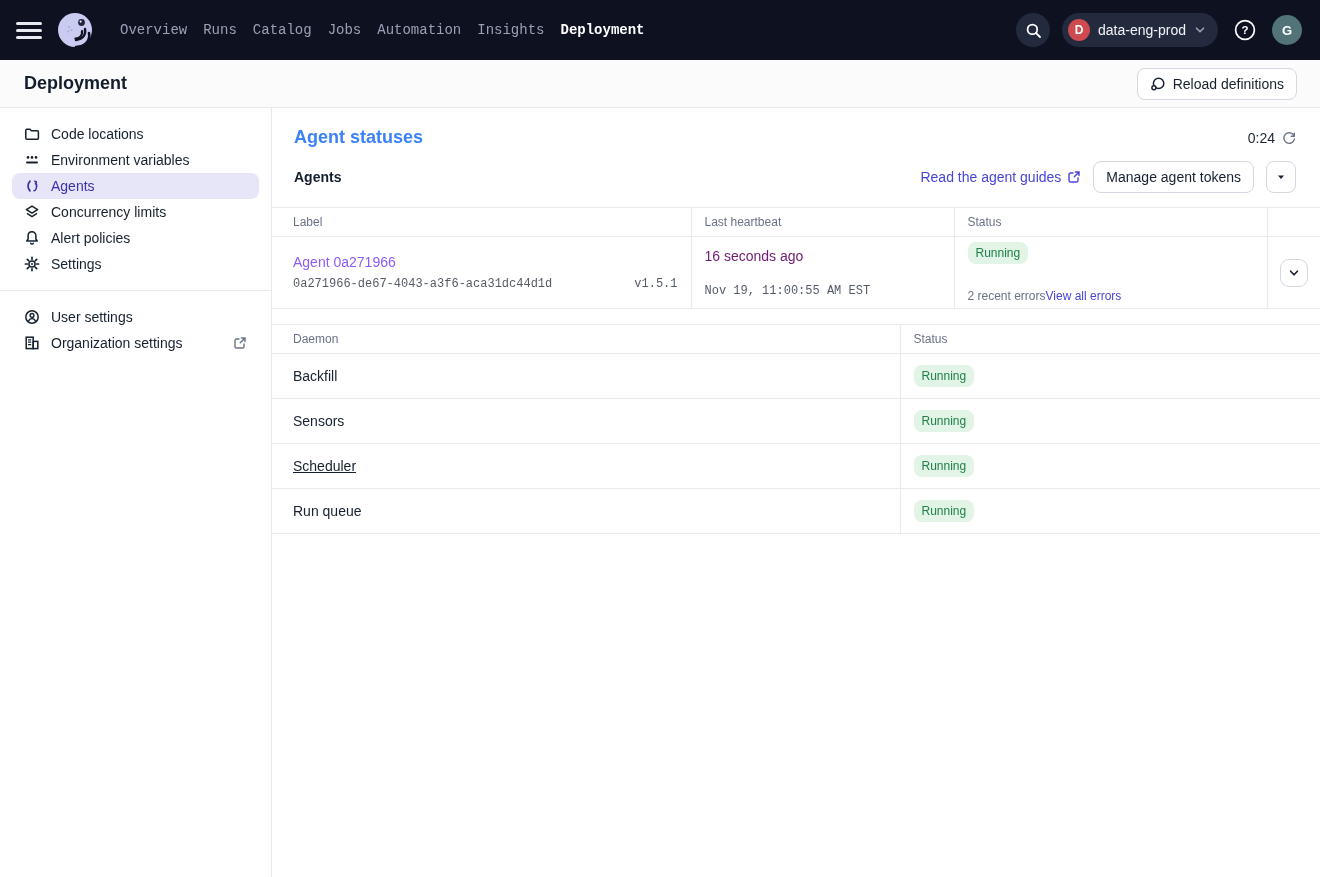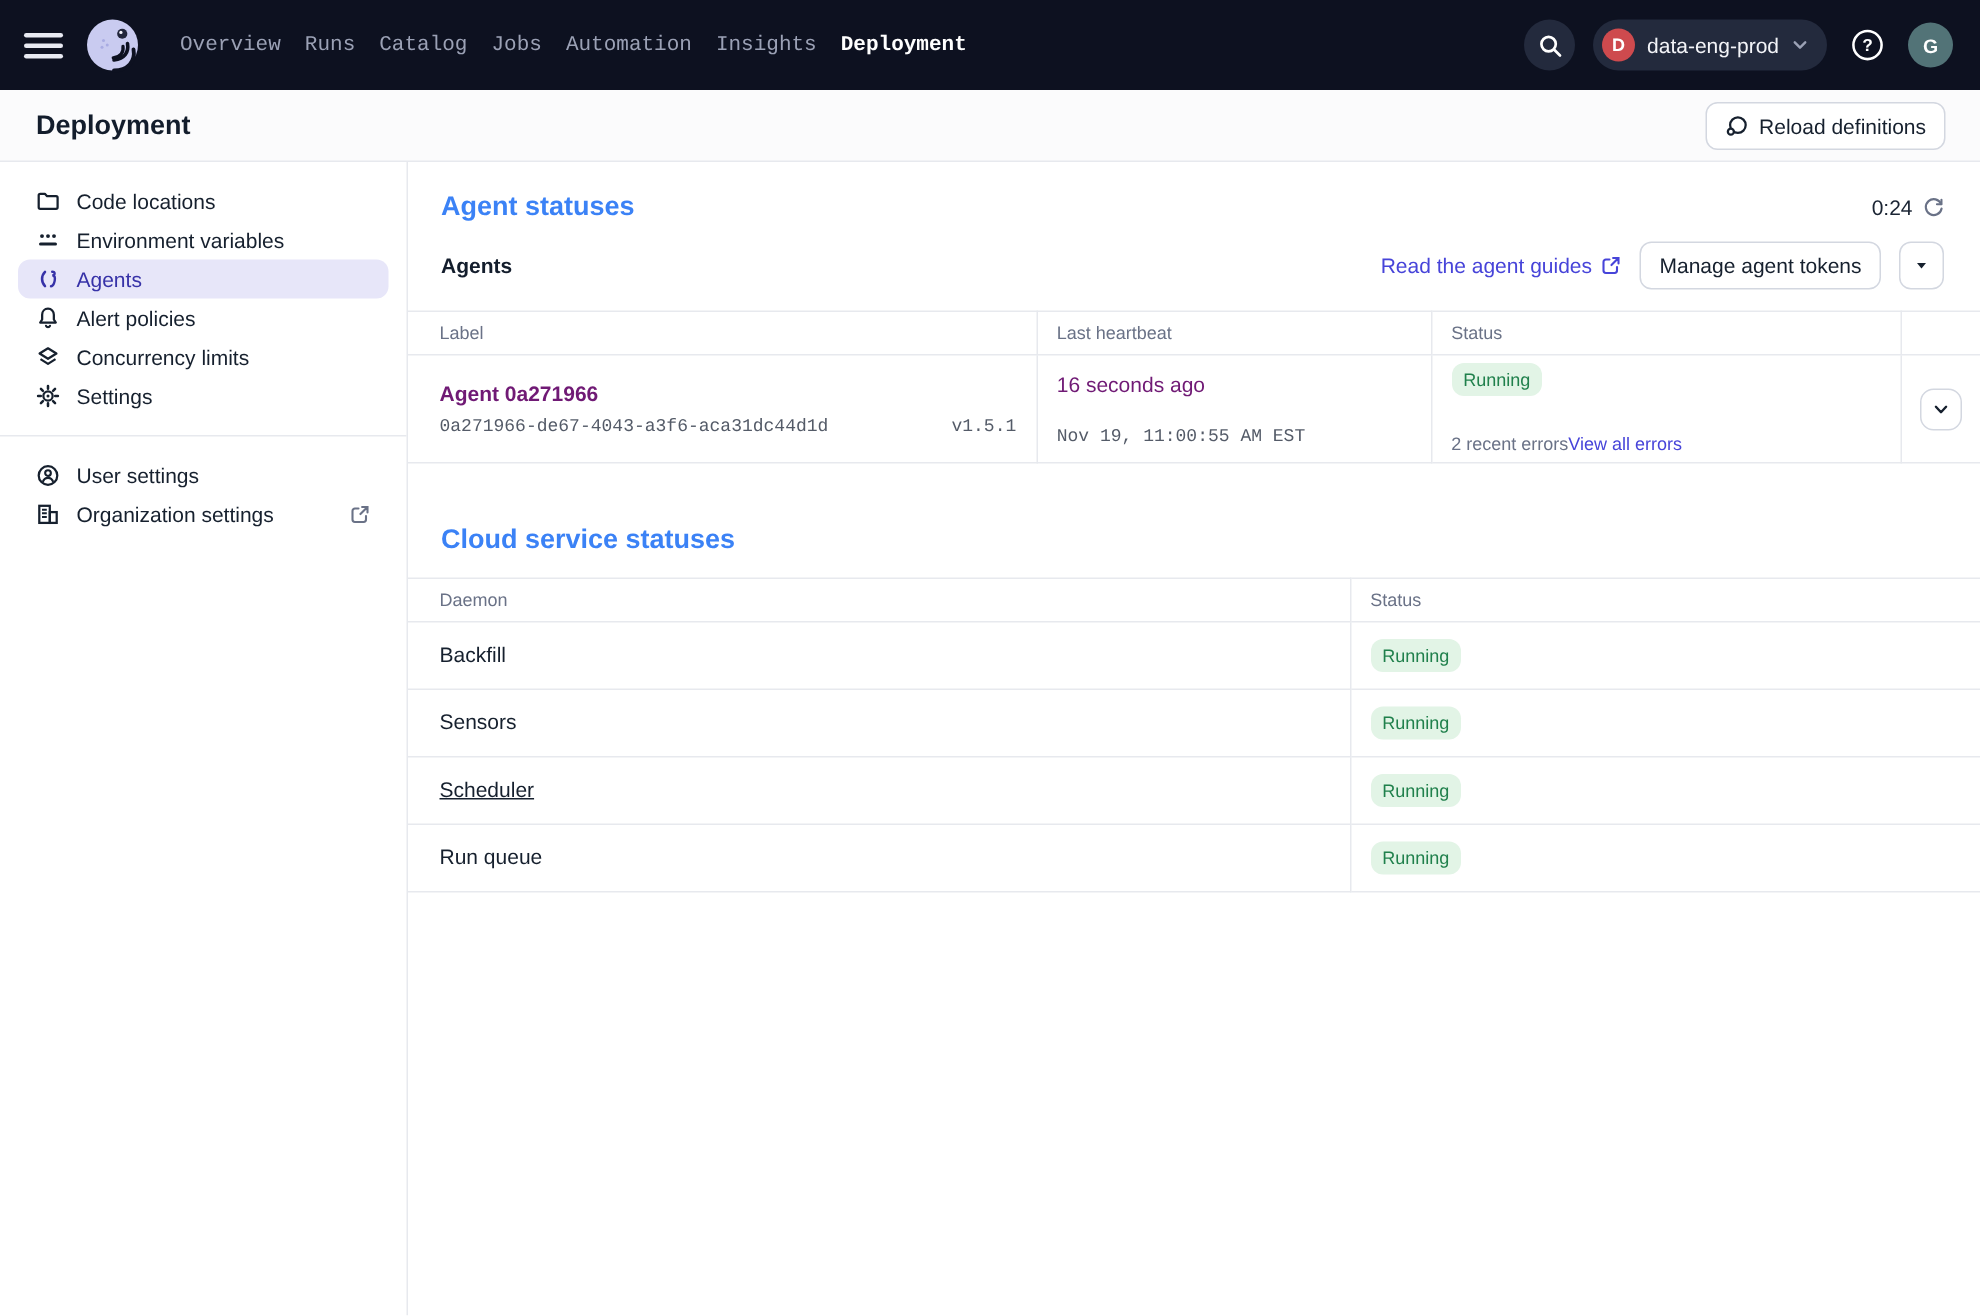--- a/index.html
+++ b/index.html
@@ -51,21 +51,21 @@
   .mini-btn { width:30px; height:32px; border:1px solid #D3D7E0; border-radius:8px; background:#fff; display:flex; align-items:center; justify-content:center; cursor:pointer; }
 
   
   table.grid { border-collapse:collapse; width:100%; table-layout:fixed; margin-top:14px; }
   .grid th { font-size:12px; font-weight:400; color:#6A7287; text-align:left; height:29px; border-top:1px solid #E7E9EE; border-bottom:1px solid #E7E9EE; border-right:1px solid #E7E9EE; padding:0 0 0 13px; }
   .grid th:first-child { padding-left:21px; }
   .grid th:last-child, .grid td:last-child { border-right:none; }
   .grid td { border-bottom:1px solid #E7E9EE; border-right:1px solid #E7E9EE; vertical-align:middle; padding:0 0 0 13px; }
   .grid td:first-child { padding-left:21px; }
 
-  .agent-name { font-size:14px; font-weight:700; color:#701a75; margin-bottom:7px; }
+  .agent-name { font-size:14px; font-weight:400; color:#8b5cf6; margin-bottom:7px; }
   .mono { font-family:"Liberation Mono","DejaVu Sans Mono",monospace; font-size:12px; color:#545B68; }
   .label-sub { display:flex; justify-content:space-between; align-items:center; padding-right:13px; }
   .hb-rel { font-size:14px; color:#701a75; margin-bottom:20px; }
   .badge { display:inline-block; background:#E2F4E6; color:#20804C; font-size:12px; border-radius:8px; padding:4px 8px; }
   .status-sub { margin-top:25px; display:flex; align-items:center; font-size:12px; }
   .status-sub .muted { color:#6A7287; }
   .status-sub a { color:#4744D9; text-decoration:none; cursor:pointer; }
   .expand-cell { text-align:center; padding-left:0 !important; }
   .expand-btn { width:28px; height:28px; border:1px solid #D3D7E0; border-radius:9px; background:#fff; display:inline-flex; align-items:center; justify-content:center; cursor:pointer; }
 
@@ -184,35 +184,35 @@
           <path d="M6 3.2c-2.6 2.6-2.6 7 0 9.6" fill="none" stroke="#3732A8" stroke-width="1.7" stroke-linecap="round"></path>
           <path d="M10.8 3.2c1 0 1.6.1 1.6 1.2 0 .9-.7 1.2-1.6 1.2.9 0 1.8.5 1.8 2 0 2.2-.9 5.2-2.6 5.2" fill="none" stroke="#3732A8" stroke-width="1.6" stroke-linecap="round"></path>
         </svg>
       </span>
       <span>Agents</span>
     </div>
 
     <div class="side-item">
       <span class="ic">
         <svg class="icon" width="16" height="16" viewBox="0 0 16 16">
+          <path d="M8 2.2l5.6 3.5L8 9.2 2.4 5.7z" fill="none" stroke="#16202E" stroke-width="1.5" stroke-linejoin="round"></path>
+          <path d="M3 9.4l5 3.2 5-3.2" fill="none" stroke="#16202E" stroke-width="1.5" stroke-linejoin="round"></path>
+        </svg>
+      </span>
+      <span>Concurrency limits</span>
+    </div>
+
+    <div class="side-item">
+      <span class="ic">
+        <svg class="icon" width="16" height="16" viewBox="0 0 16 16">
           <path d="M8 1.8c-2.3 0-3.9 1.7-3.9 4v3.2L2.8 11h10.4l-1.3-2V5.8c0-2.3-1.6-4-3.9-4z" fill="none" stroke="#16202E" stroke-width="1.5" stroke-linejoin="round"></path>
           <path d="M6.7 13.2a1.4 1.4 0 0 0 2.6 0" fill="none" stroke="#16202E" stroke-width="1.5" stroke-linecap="round"></path>
         </svg>
       </span>
       <span>Alert policies</span>
-    </div>
-
-    <div class="side-item">
-      <span class="ic">
-        <svg class="icon" width="16" height="16" viewBox="0 0 16 16">
-          <path d="M8 2.2l5.6 3.5L8 9.2 2.4 5.7z" fill="none" stroke="#16202E" stroke-width="1.5" stroke-linejoin="round"></path>
-          <path d="M3 9.4l5 3.2 5-3.2" fill="none" stroke="#16202E" stroke-width="1.5" stroke-linejoin="round"></path>
-        </svg>
-      </span>
-      <span>Concurrency limits</span>
     </div>
 
     <div class="side-item">
       <span class="ic">
         <svg class="icon" width="16" height="16" viewBox="0 0 16 16">
           <circle cx="8" cy="8" r="3.1" fill="none" stroke="#16202E" stroke-width="1.5"></circle>
           <circle cx="8" cy="8" r="1" fill="#16202E"></circle>
           <g stroke="#16202E" stroke-width="1.7" stroke-linecap="round">
             <path d="M8 1.4v1.8M8 12.8v1.8M1.4 8h1.8M12.8 8h1.8M3.3 3.3l1.3 1.3M11.4 11.4l1.3 1.3M12.7 3.3l-1.3 1.3M4.6 11.4l-1.3 1.3"></path>
           </g>
@@ -333,23 +333,20 @@
                 <svg class="icon" width="12" height="12" viewBox="0 0 12 12">
                     <path d="M2.6 4.2L6 7.8l3.4-3.6" fill="none" stroke="#16202E" stroke-width="1.6" stroke-linecap="round" stroke-linejoin="round"></path>
                   </svg>
               </span>
             </button>
           </td>
         </tr>
       </tbody>
     </table>
 
-    <div class="cloud-title">
-      <h2 class="section-title">Cloud service statuses</h2>
-    </div>
 
     <table class="grid" style="margin-top:15px;">
       <colgroup>
           <col style="width:628px">
           <col>
         </colgroup>
       <thead>
         <tr>
           <th>Daemon</th>
           <th>Status</th>

